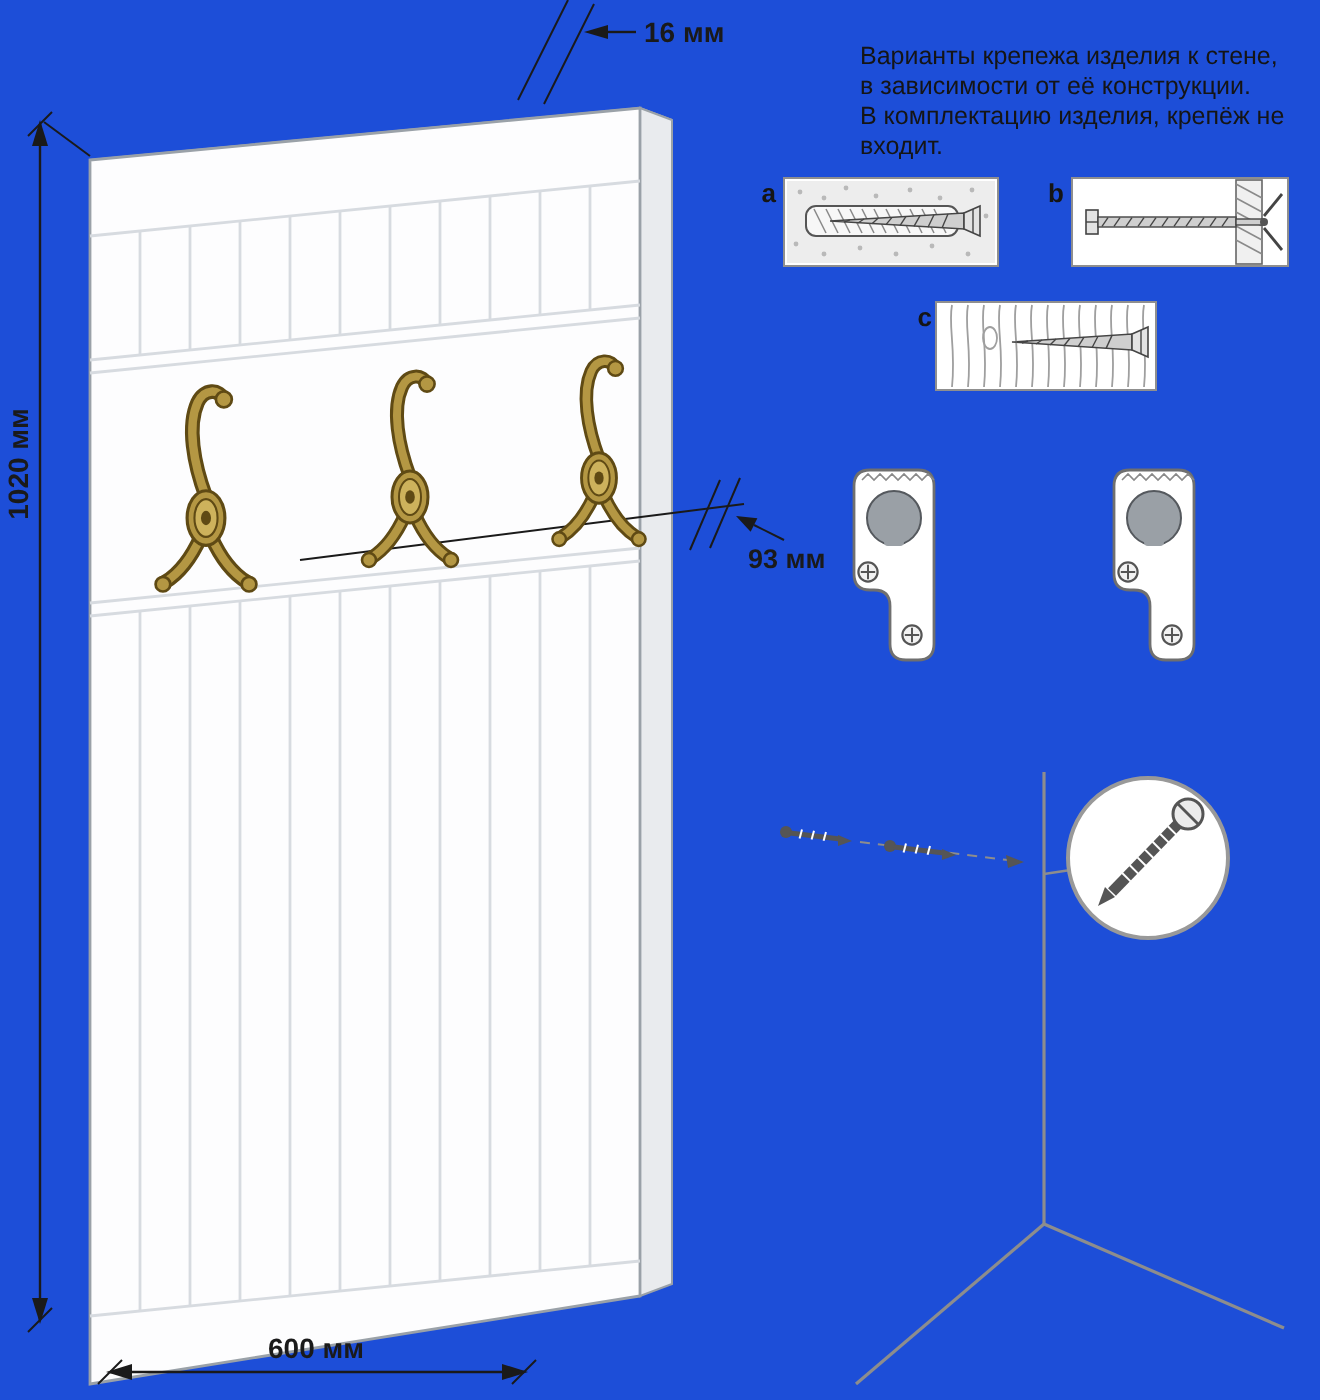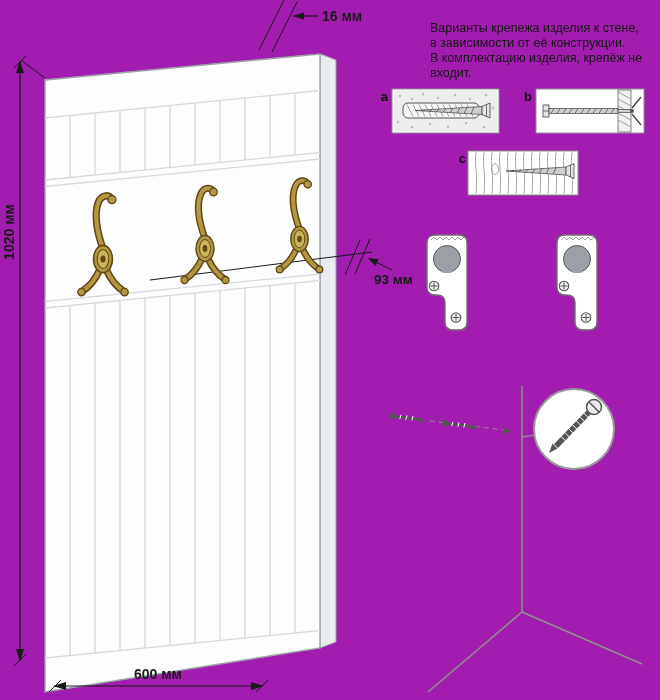--- a/index.html
+++ b/index.html
@@ -1,16 +1,16 @@
 <!DOCTYPE html>
 <html style="--c-line: #1a1a1a; --c-panel-fill: #fdfdfe; --c-panel-side-fill: #e9ebee; --c-panel-top-fill: #f3f4f6; --c-panel-groove: #d7dbe0; --c-panel-edge: #9aa1a8; --c-brass-light: #b49743; --c-brass-dark: #5f4a14; --c-brass-inner: #cdb25c; --c-keyhole-fill: #9aa0a6; --c-sketch: #8d8d8d; --c-hatch: #8a8a8a; --c-metal-fill: #cfcfcf; --c-metal-edge: #444444;"><head>
 <meta charset="utf-8">
 <style>
   html,body{margin:0;padding:0;background:#fff;}
-  .stage{position:relative;width:660px;height:700px;background:#a21caf;overflow:hidden;
+  .stage{position:relative;width:660px;height:700px;background:#1d4ed8;overflow:hidden;
          font-family:"Liberation Sans",sans-serif;}
   svg{display:block;}
   .dim{stroke:var(--c-line,#1a1a1a);stroke-width:1.2;fill:none;}
   .dim-thin{stroke:var(--c-line,#1a1a1a);stroke-width:1;fill:none;}
   .dim-arrow{fill:var(--c-line,#1a1a1a);stroke:none;}
   .dim-text{font:700 14px "Liberation Sans",sans-serif;fill:var(--c-line,#1a1a1a);}
   .dim-text-sm{font:700 13.5px "Liberation Sans",sans-serif;fill:var(--c-line,#1a1a1a);}
   .note-line{font:12.5px "Liberation Sans",sans-serif;fill:#151515;}
   .opt-label{font:700 13px "Liberation Sans",sans-serif;fill:#151515;}
   .box{fill:#ffffff;stroke:#8f8f8f;stroke-width:1;}

